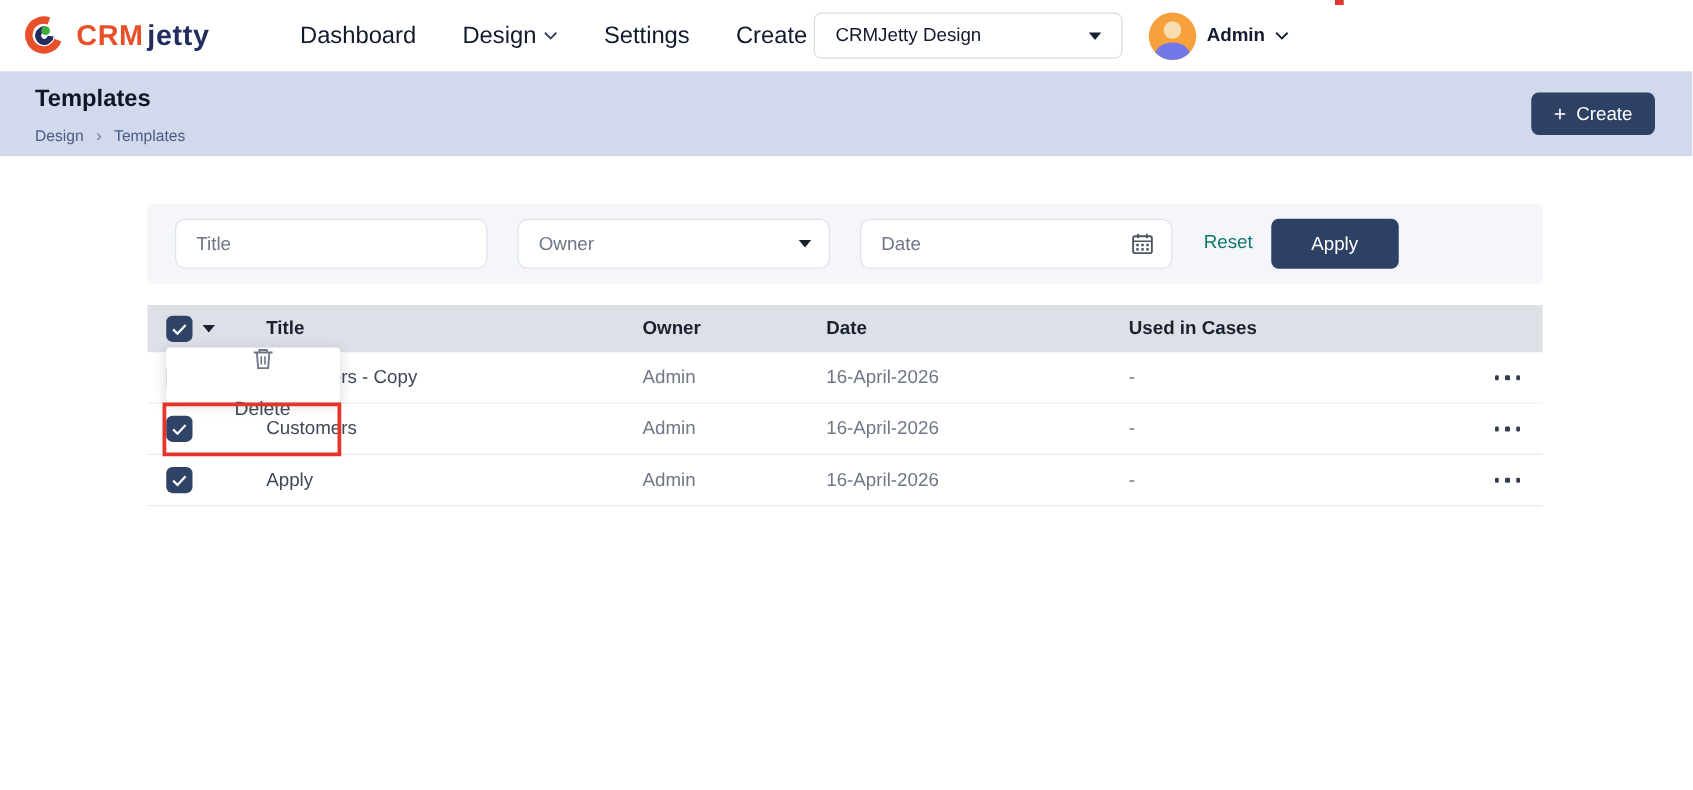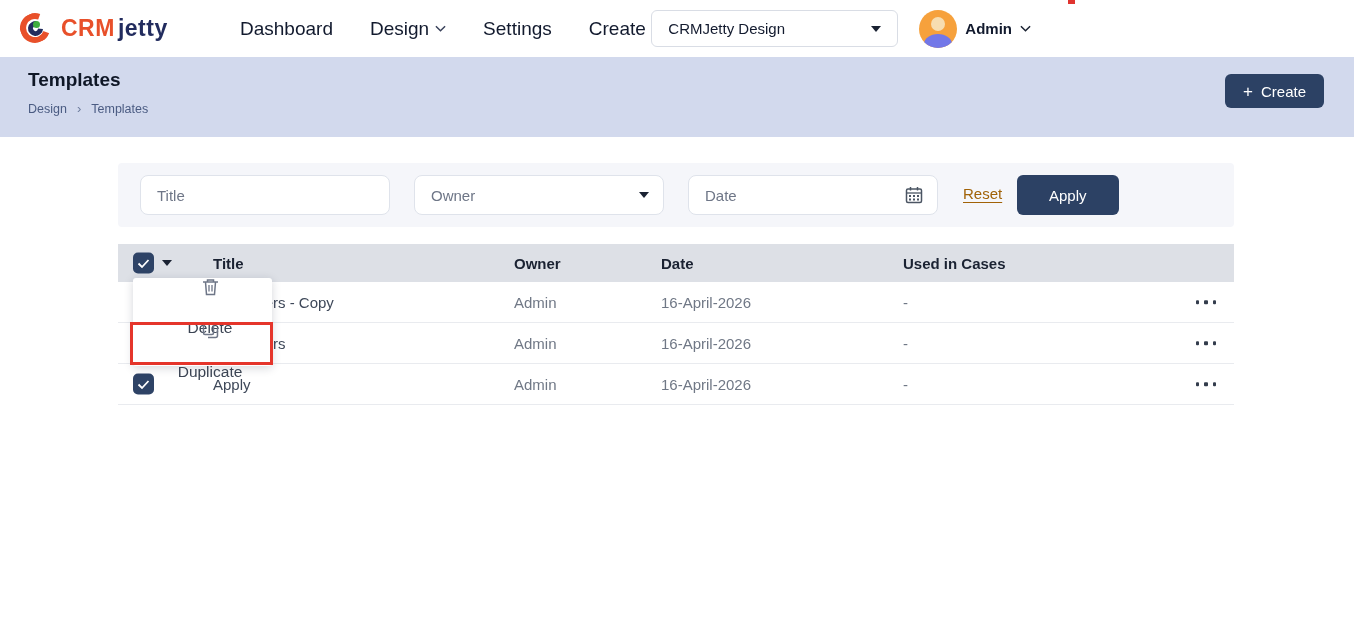--- a/index.html
+++ b/index.html
@@ -27,38 +27,38 @@
     display:flex; align-items:center; justify-content:space-between; padding:0 16px; font-size:15px; color:#121a2e; cursor:pointer; }
   .caret-solid { width:0; height:0; border-left:5px solid transparent; border-right:5px solid transparent; border-top:6px solid #1a2232; }
   .avatar { position:relative; width:38px; height:38px; border-radius:50%; background:#f6a13c; overflow:hidden; }
   .avatar-head { position:absolute; left:12px; top:7px; width:14px; height:14px; border-radius:50%; background:#f7ddb0; }
   .avatar-body { position:absolute; left:5px; top:24px; width:28px; height:20px; border-radius:50% 50% 0 0; background:#7277e8; }
   .user-chip { display:flex; align-items:center; gap:8px; cursor:pointer; }
   .user-name { font-size:15px; font-weight:700; color:#121a2e; }
   .artifact { position:absolute; right:0; top:0; width:7px; height:4px; background:#e0342f; }
 
   
-  .band { position:absolute; top:57px; left:0; width:1354px; height:80px; background:#d2d9ed; }
+  .band { position:absolute; top:57px; left:0; width:1354px; height:68px; background:#d2d9ed; }
   .band-title { position:absolute; left:28px; top:12px; font-size:19px; font-weight:700; color:#0f1726; }
   .breadcrumb { position:absolute; left:28px; top:44px; font-size:12.5px; color:#4a5b82; display:flex; align-items:center; gap:10px; }
   .crumb-sep { font-size:13px; color:#6b7a9c; }
   .create-btn { position:absolute; right:30px; top:17px; height:34px; padding:0 18px; background:#2c4164; color:#ffffff;
     border:none; border-radius:6px; font-size:15px; font-family:inherit; display:flex; align-items:center; gap:8px; cursor:pointer; }
   .create-btn .plus { font-size:17px; line-height:1; }
 
   
   .filter-bar { position:absolute; left:118px; top:163px; width:1116px; height:64px; background:#f5f6fa; border-radius:4px; }
   .field { position:absolute; top:12px; height:40px; width:250px; background:#ffffff; border:1px solid #dfe3eb; border-radius:8px;
     display:flex; align-items:center; padding:0 14px 0 16px; font-size:15px; color:#6e7687; }
   .field input { border:none; outline:none; width:100%; font-size:15px; font-family:inherit; color:#333d4e; background:transparent; }
   .field input::placeholder { color:#6e7687; opacity:1; }
   .f-title { left:22px; }
   .f-owner { left:296px; justify-content:space-between; cursor:pointer; }
   .f-date  { left:570px; justify-content:space-between; cursor:pointer; }
-  .reset-link { position:absolute; left:845px; top:22px; font-size:15px; color:#a16207; text-decoration:underline; text-underline-offset:3px; cursor:pointer; }
+  .reset-link { position:absolute; left:845px; top:22px; font-size:15px; color:#0f766e; text-underline-offset:3px; cursor:pointer; }
   .apply-btn { position:absolute; left:899px; top:12px; height:40px; padding:0 32px; background:#2c4164; color:#fff; border:none;
     border-radius:6px; font-size:15px; font-family:inherit; cursor:pointer; }
   .cal-icon { width:18px; height:18px; }
 
   
   .table { position:absolute; left:118px; top:244px; width:1116px; }
   .thead { position:relative; height:38px; background:#dde0e6; }
   .trow { position:relative; height:41px; background:#ffffff; border-bottom:1px solid #e9ebef; }
   .cell { position:absolute; top:50%; transform:translateY(-50%); font-size:15px; white-space:nowrap; }
   .c-check { left:15px; }
@@ -246,24 +246,17 @@
     <div class="ctx-item">
       <svg class="ctx-icon" viewBox="0 0 17 18">
         <line x1="1" y1="4" x2="16" y2="4" stroke="#6e7687" stroke-width="1.5"></line>
         <path d="M5.5 4 V2 h6 v2" fill="none" stroke="#6e7687" stroke-width="1.5"></path>
         <path d="M3.5 4 l1 12.5 h8 l1-12.5" fill="none" stroke="#6e7687" stroke-width="1.5"></path>
         <line x1="7" y1="7" x2="7" y2="13.5" stroke="#6e7687" stroke-width="1.3"></line>
         <line x1="10" y1="7" x2="10" y2="13.5" stroke="#6e7687" stroke-width="1.3"></line>
       </svg>
       <span>Delete</span>
     </div>
-    <div class="ctx-item">
-      <svg class="ctx-icon" viewBox="0 0 17 18">
-        <rect x="1.5" y="1.5" width="10" height="11" rx="1.5" fill="none" stroke="#6e7687" stroke-width="1.5"></rect>
-        <path d="M6 15.5 h7.5 a2 2 0 0 0 2-2 V6" fill="none" stroke="#6e7687" stroke-width="1.5"></path>
-      </svg>
-      <span>Duplicate</span>
-    </div>
   </div>
 
   <div class="highlight-box"></div>
 
 </div>
 
 </body></html>

